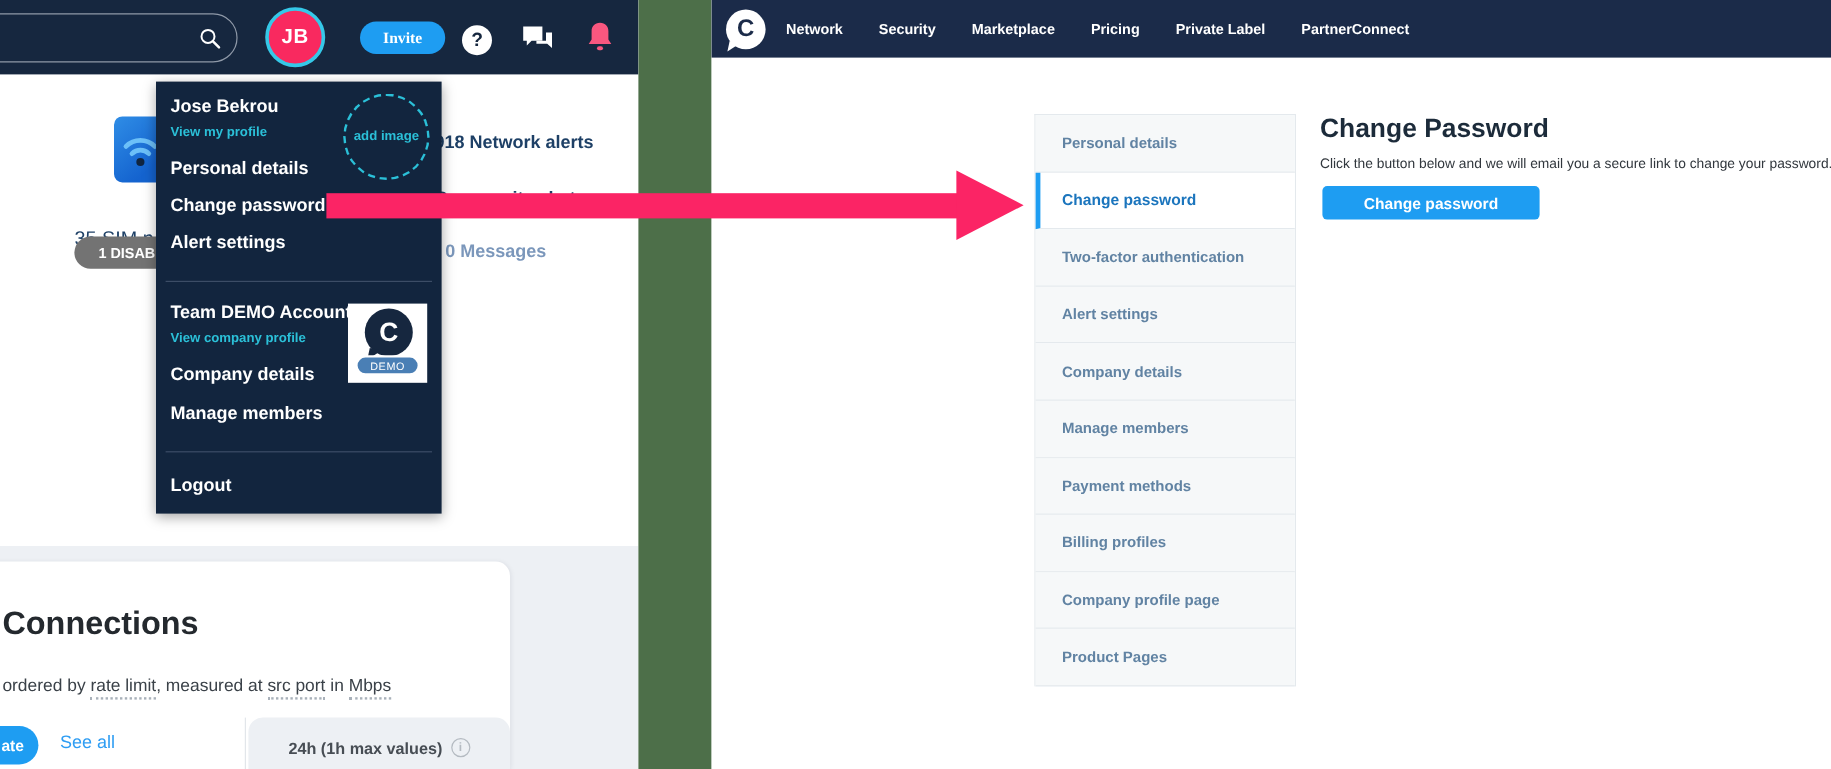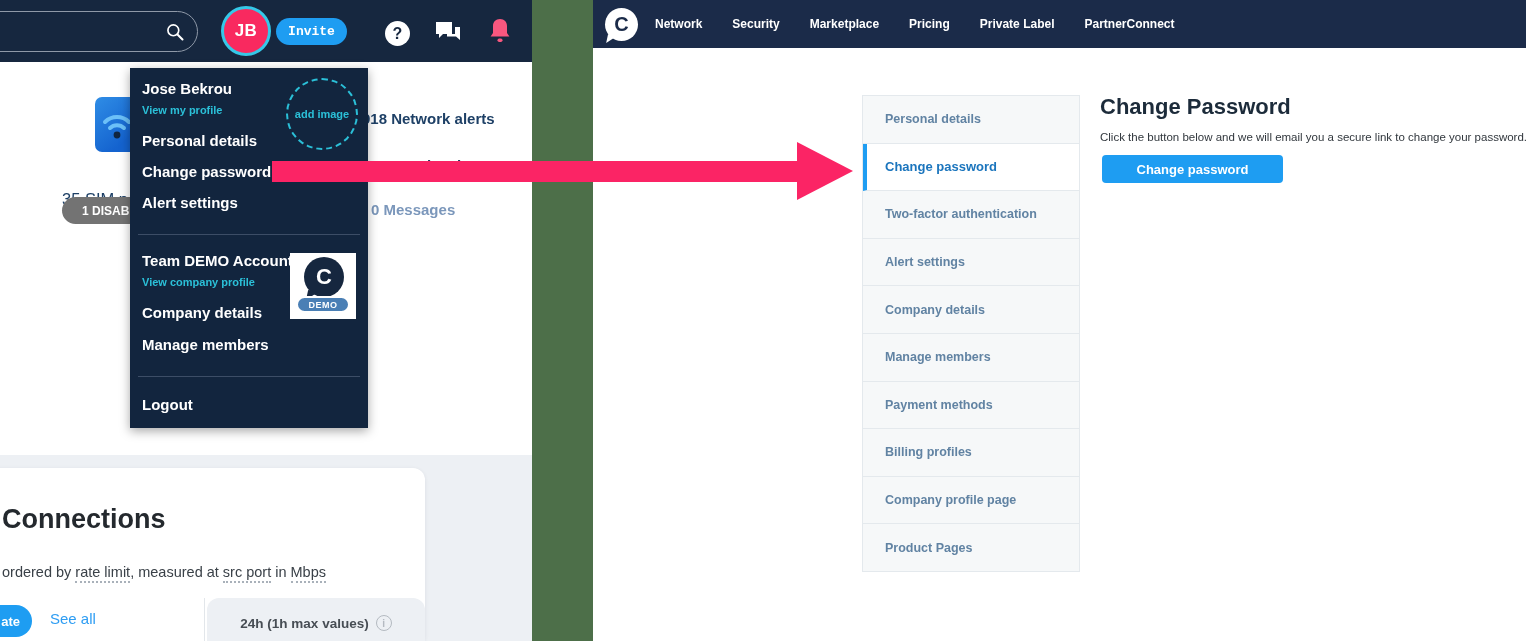--- a/index.html
+++ b/index.html
@@ -7,21 +7,21 @@
   body { font-family:"Liberation Sans", sans-serif; background:#fff; position:relative; overflow:hidden; }
   .stage { position:absolute; inset:0; width:1526px; height:641px; }
 
   
   .left-pane { position:absolute; left:0; top:0; width:532px; height:641px; background:#fff; overflow:hidden; }
   .l-topbar { position:absolute; left:0; top:0; width:532px; height:62px; background:#16273f; z-index:10; }
   .search-box { position:absolute; left:-40px; top:11px; width:238px; height:41px; border:1px solid #8f99a8; border-radius:21px; background:transparent; display:flex; align-items:center; justify-content:flex-end; padding-right:12px; }
   .search-input { position:absolute; left:48px; top:1px; width:140px; height:37px; background:transparent; border:none; outline:none; color:#fff; font-size:14px; }
   .mag { width:20px; height:20px; }
   .avatar { position:absolute; left:221px; top:6px; width:50px; height:50px; border-radius:50%; background:#f9295f; border:3px solid #35c8e8; color:#fff; font-weight:bold; font-size:17px; display:flex; align-items:center; justify-content:center; letter-spacing:0.5px; }
-  .invite-btn { position:absolute; left:276px; top:18px; width:71px; height:27px; border:none; border-radius:14px; background:#1e9df2; color:#fff; font-weight:bold; font-size:13px; font-family:Liberation Mono, monospace; cursor:pointer; }
+  .invite-btn { position:absolute; left:300px; top:18px; width:71px; height:27px; border:none; border-radius:14px; background:#1e9df2; color:#fff; font-weight:bold; font-size:13px; font-family:Liberation Serif, serif; cursor:pointer; }
   .help-ic { position:absolute; left:385px; top:21px; width:25px; height:25px; border-radius:50%; background:#fff; color:#16273f; font-weight:bold; font-size:16px; display:flex; align-items:center; justify-content:center; }
   .chat-ic { position:absolute; left:434px; top:20px; width:28px; height:26px; }
   .bell-ic { position:absolute; left:487px; top:16px; width:26px; height:30px; }
 
   
   .sim-icon { position:absolute; left:95px; top:97px; width:44px; height:55px; border-radius:7px; background:linear-gradient(140deg,#2f8de6 0%,#1463cf 75%); }
   .sim-icon svg { position:absolute; left:5px; top:9px; }
   .sim-stat { position:absolute; left:62px; top:164px; font-size:16.5px; font-weight:normal; color:#1e4066; white-space:nowrap;margin-top:26px; }
   .disab-badge { position:absolute; left:62px; top:197px; width:130px; height:27px; border-radius:14px; background:#737373; color:#fff; font-weight:bold; font-size:12px; display:flex; align-items:center; padding-left:20px; white-space:nowrap; }
   .net-alerts { position:absolute; left:362px; top:110px; font-size:15px; font-weight:bold; color:#1e4066; white-space:nowrap; }
@@ -31,21 +31,21 @@
   
   .dropdown { position:absolute; left:130px; top:68px; width:238px; height:360px; background:#12253e; z-index:20; box-shadow:0 3px 10px rgba(0,0,0,.35); }
   .dd-name { position:absolute; left:12px; top:12px; font-size:15px; font-weight:bold; color:#fff; }
   .dd-link { position:absolute; left:12px; font-size:11px; font-weight:bold; color:#2bc0d8; cursor:pointer; }
   .dd-item { position:absolute; left:12px; font-size:15px; font-weight:bold; color:#fff; cursor:pointer; white-space:nowrap; }
   .dd-divider { position:absolute; left:8px; right:8px; height:1px; background:#3c4d66; }
   .add-image { position:absolute; left:156px; top:10px; width:72px; height:72px; border:2px dashed #2bc0d8; border-radius:50%; color:#2bc0d8; font-size:11px; font-weight:bold; display:flex; align-items:center; justify-content:center; cursor:pointer; }
   .company-tile { position:absolute; left:160px; top:185px; width:66px; height:66px; background:#fff; }
   .tile-bubble { position:absolute; left:14px; top:4px; width:40px; height:40px; border-radius:50%; background:#16273f; color:#fff; font-weight:bold; font-size:22px; display:flex; align-items:center; justify-content:center; }
   .tile-bubble::after { content:""; position:absolute; left:3px; bottom:-4px; width:0; height:0; border-left:10px solid #16273f; border-bottom:10px solid transparent; transform:rotate(12deg); }
-  .demo-pill { position:absolute; left:6px; bottom:6px; width:54px; height:17px; border-radius:9px; background:#4a7fb5; border:2px solid #fff; color:#fff; font-size:9px; font-weight:bold; display:flex; align-items:center; justify-content:center; letter-spacing:0.5px; }
+  .demo-pill { position:absolute; left:6px; bottom:6px; width:54px; height:17px; border-radius:9px; background:#4a7fb5; border:2px solid #fff; color:#fff; font-size:9px; font-weight:normal; display:flex; align-items:center; justify-content:center; letter-spacing:0.5px; }
 
   
   .gray-strip { position:absolute; left:0; top:455px; width:532px; height:186px; background:#edf0f4; }
   .conn-card { position:absolute; left:-20px; top:468px; width:445px; height:180px; background:#fff; border-radius:12px; box-shadow:0 1px 4px rgba(20,30,50,.08); }
   .conn-title { position:absolute; left:22px; top:36px; font-size:27px; font-weight:bold; color:#24292e; }
   .conn-sub { position:absolute; left:22px; top:96px; font-size:14.5px; color:#3a4148; white-space:nowrap; }
   .dotted-term { border-bottom:2px dotted #a9b1ba; padding-bottom:1px; }
   .pill-frag { position:absolute; left:-10px; top:137px; width:62px; height:32px; border-radius:16px; background:#1e9df2; color:#fff; font-weight:bold; font-size:13px; border:none; font-family:inherit; display:flex; align-items:center; justify-content:flex-end; padding-right:12px; cursor:pointer; }
   .see-all { position:absolute; left:70px; top:142px; font-size:15px; color:#2e9df3; cursor:pointer; }
   .range-divider { position:absolute; left:224px; top:130px; width:1px; height:50px; background:#e2e6ea; }

